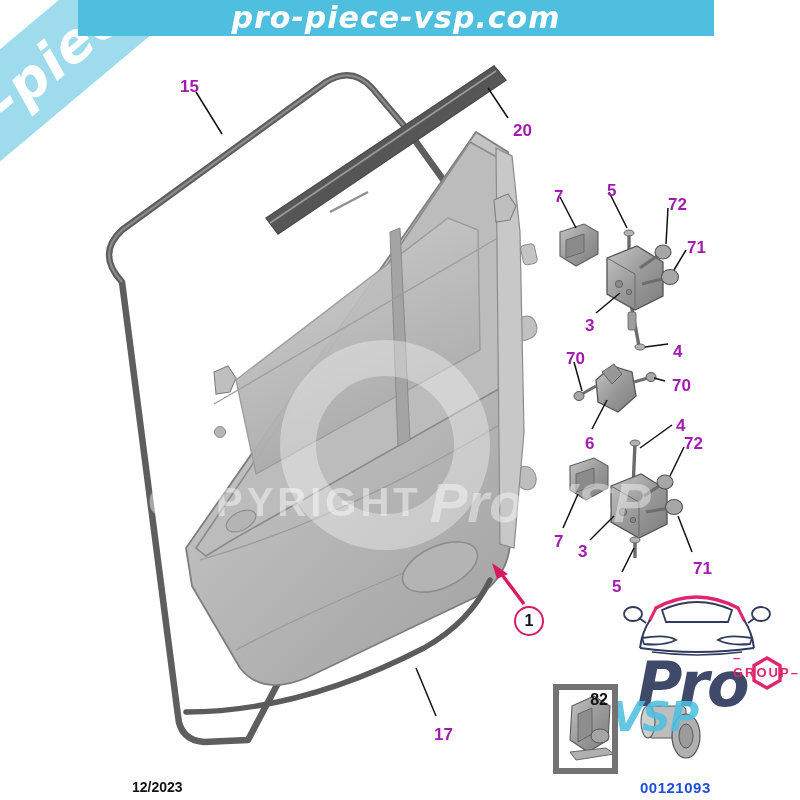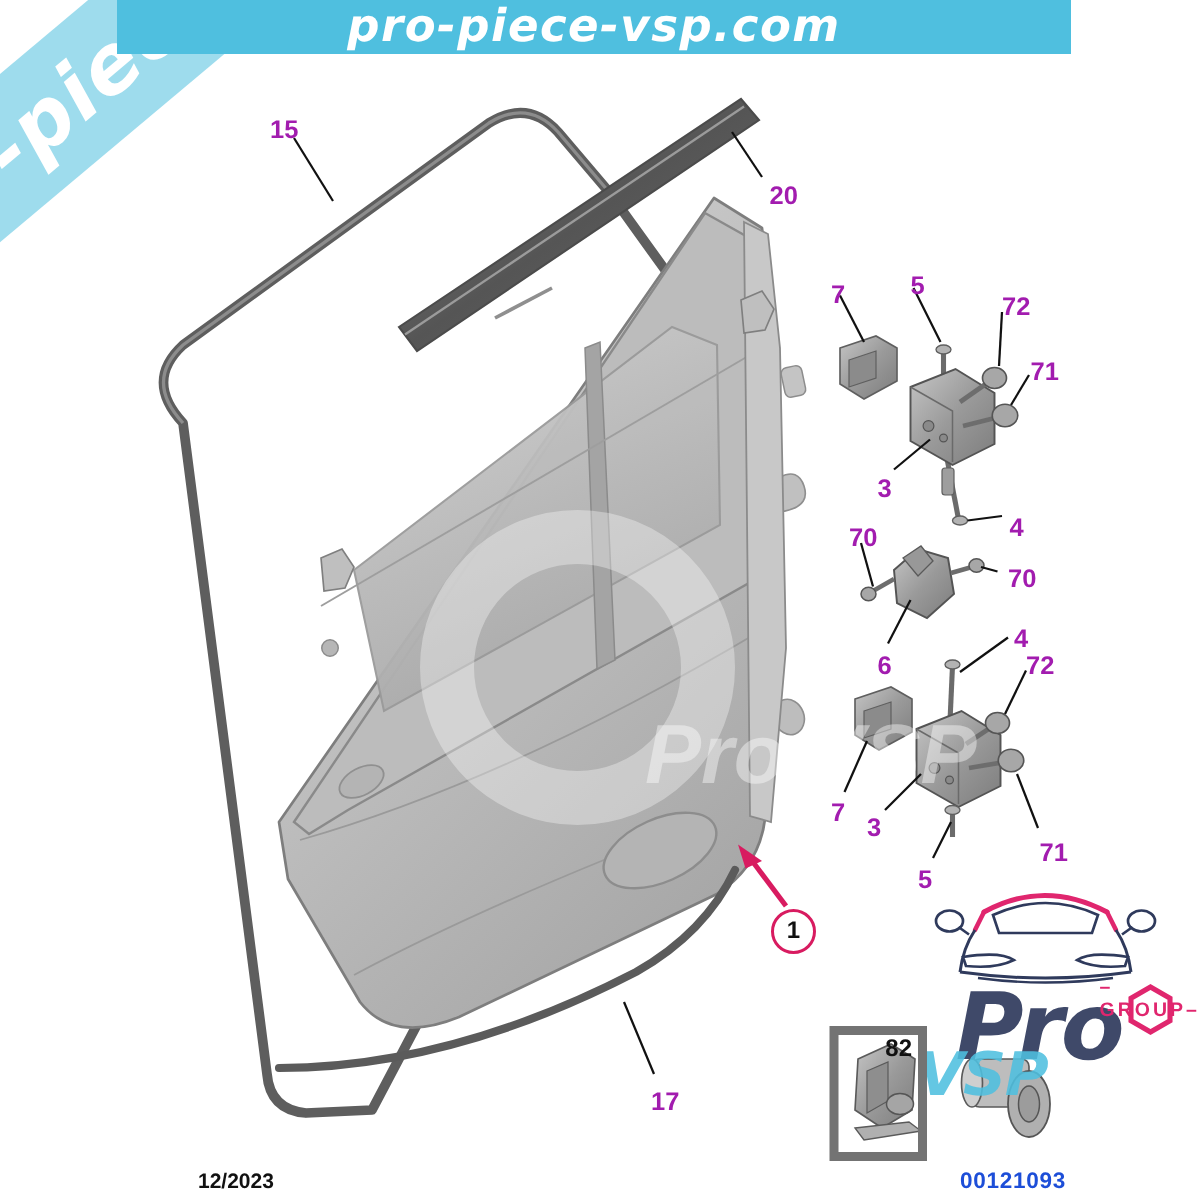--- a/index.html
+++ b/index.html
@@ -511,20 +511,21 @@
     </svg>
   </div>
 
   <div class="detail-boxes">
     <div class="detail-box">
       <span class="dbl">82</span>
     </div>
   </div>
 
   <div class="c-watermark"></div>
+  <div class="copyright-wm">COPYRIGHT</div>
   <div class="copyright-wm-pro">Pro VSP</div>
 
   <div class="diag-stripe">
     <div class="diag-stripe-text">pro-piece-vsp.com</div>
   </div>
 
   <div class="header-banner">
     <div class="header-banner-text">pro-piece-vsp.com</div>
   </div>
 

